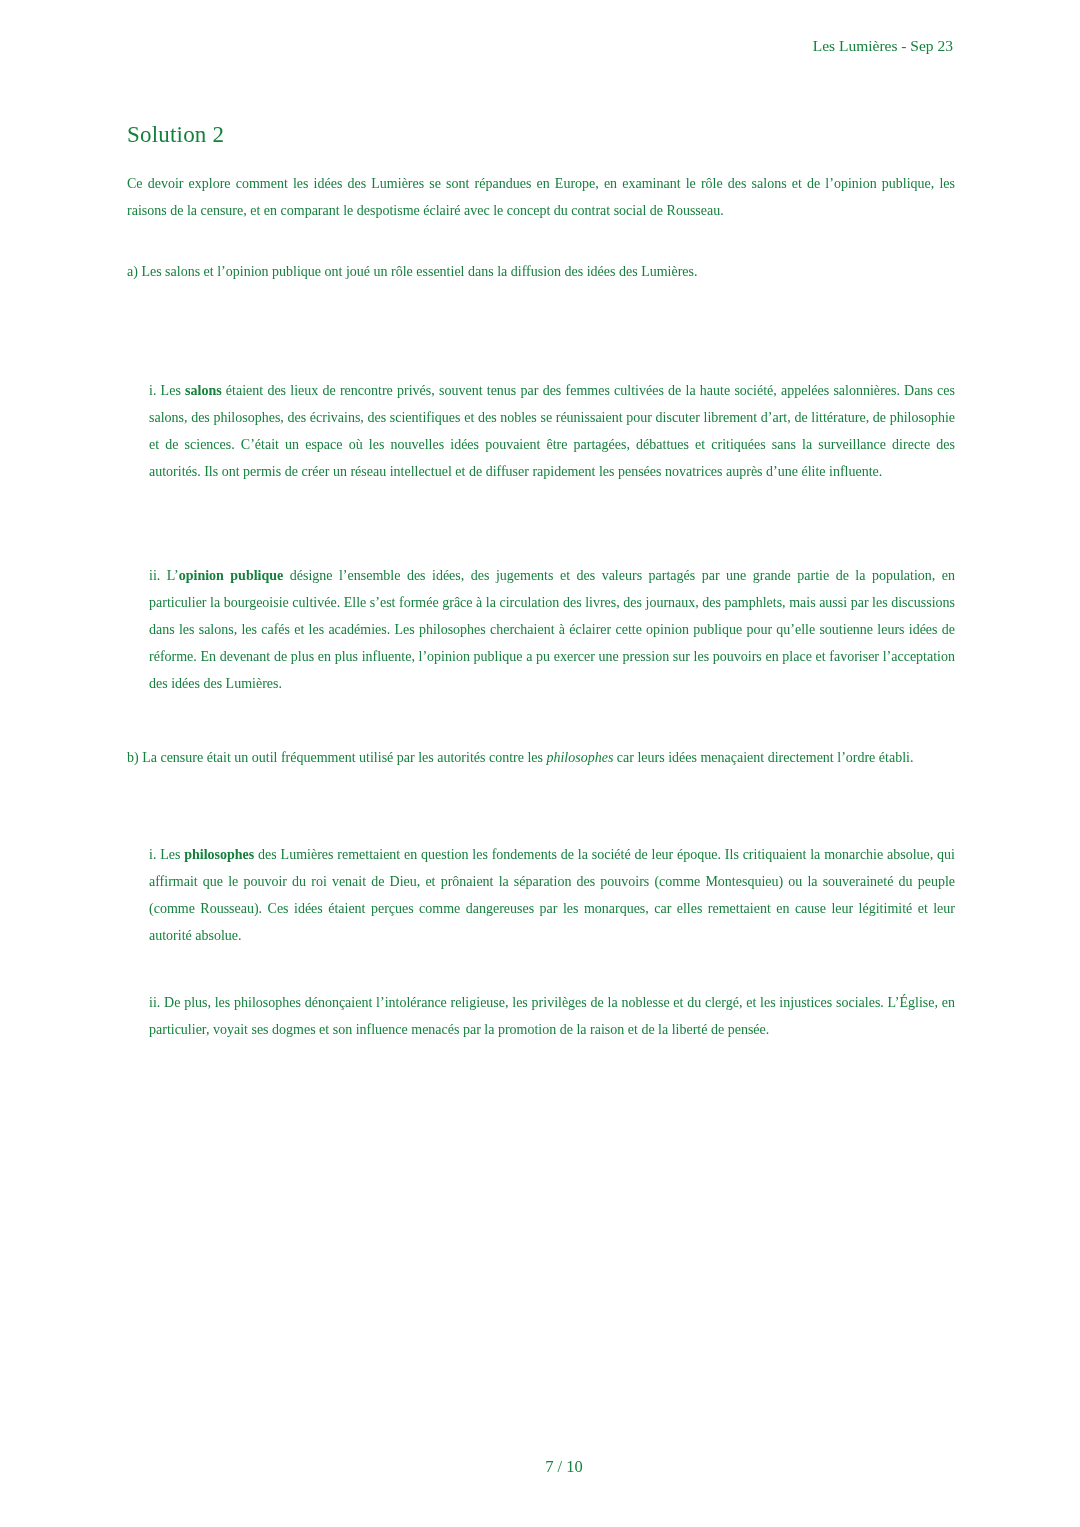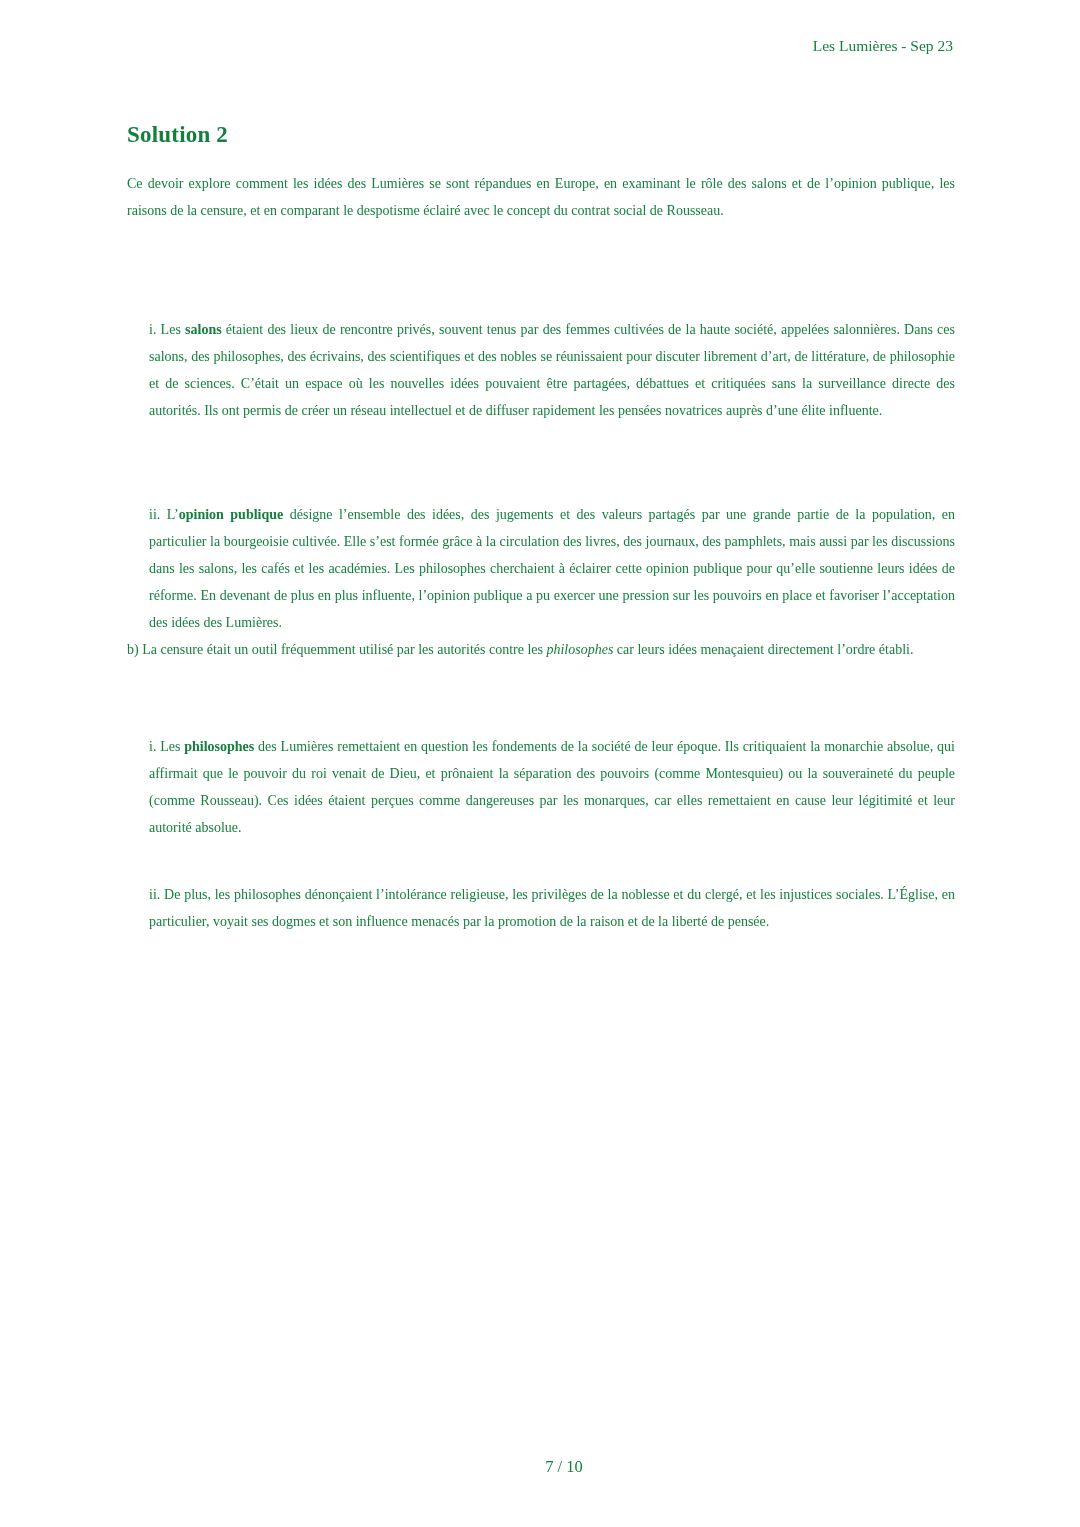--- a/index.html
+++ b/index.html
@@ -23,33 +23,33 @@
     line-height: 19px;
   }
   .content {
     position: absolute;
     top: 122px;
     left: 127px;
     right: 125px;
   }
   .title {
     font-size: 23px;
-    font-weight: bold;
+    font-weight: normal;
     letter-spacing: 0.2px;
     margin-bottom: 22px;
   }
   .para {
     font-size: 14px;
     line-height: 27px;
     text-align: justify;
   }
   .lead-a   { margin-top: 34px; }
   .item-a-i { margin-top: 92px; }
   .item-a-ii{ margin-top: 77px; }
-  .lead-b   { }
+  .lead-b   { margin-top: 47px; }
   .item-b-i { margin-top: 70px; }
   .item-b-ii{ margin-top: 40px; }
   .item { padding-left: 22px; }
   .page-footer {
     position: absolute;
     bottom: 50px;
     left: 0;
     width: 100%;
     text-align: center;
     font-size: 16.5px;
@@ -62,20 +62,21 @@
 <div class="page">
 
   <div class="running-header">Les Lumières - Sep 23</div>
 
   <div class="content">
 
     <h1 class="title">Solution 2</h1>
 
     <p class="para intro"><span>Ce devoir explore comment les idées des Lumières se sont répandues en Europe, en examinant le rôle des salons et de l’opinion publique, les raisons de la censure, et en comparant le despotisme éclairé avec le concept du contrat social de Rousseau.</span></p>
 
+    <p class="para lead-a"><span>a) Les salons et l’opinion publique ont joué un rôle essentiel dans la diffusion des idées des Lumières.</span></p>
 
     <p class="para item item-a-i"><span>i. Les </span><span style="font-weight: bold;">salons</span><span> étaient des lieux de rencontre privés, souvent tenus par des femmes cultivées de la haute société, appelées salonnières. Dans ces salons, des philosophes, des écrivains, des scientifiques et des nobles se réunissaient pour discuter librement d’art, de littérature, de philosophie et de sciences. C’était un espace où les nouvelles idées pouvaient être partagées, débattues et critiquées sans la surveillance directe des autorités. Ils ont permis de créer un réseau intellectuel et de diffuser rapidement les pensées novatrices auprès d’une élite influente.</span></p>
 
     <p class="para item item-a-ii"><span>ii. L’</span><span style="font-weight: bold;">opinion publique</span><span> désigne l’ensemble des idées, des jugements et des valeurs partagés par une grande partie de la population, en particulier la bourgeoisie cultivée. Elle s’est formée grâce à la circulation des livres, des journaux, des pamphlets, mais aussi par les discussions dans les salons, les cafés et les académies. Les philosophes cherchaient à éclairer cette opinion publique pour qu’elle soutienne leurs idées de réforme. En devenant de plus en plus influente, l’opinion publique a pu exercer une pression sur les pouvoirs en place et favoriser l’acceptation des idées des Lumières.</span></p>
 
     <p class="para lead-b"><span>b) La censure était un outil fréquemment utilisé par les autorités contre les </span><span style="font-style: italic;">philosophes</span><span> car leurs idées menaçaient directement l’ordre établi.</span></p>
 
     <p class="para item item-b-i"><span>i. Les </span><span style="font-weight: bold;">philosophes</span><span> des Lumières remettaient en question les fondements de la société de leur époque. Ils critiquaient la monarchie absolue, qui affirmait que le pouvoir du roi venait de Dieu, et prônaient la séparation des pouvoirs (comme Montesquieu) ou la souveraineté du peuple (comme Rousseau). Ces idées étaient perçues comme dangereuses par les monarques, car elles remettaient en cause leur légitimité et leur autorité absolue.</span></p>
 
     <p class="para item item-b-ii"><span>ii. De plus, les philosophes dénonçaient l’intolérance religieuse, les privilèges de la noblesse et du clergé, et les injustices sociales. L’Église, en particulier, voyait ses dogmes et son influence menacés par la promotion de la raison et de la liberté de pensée.</span></p>

